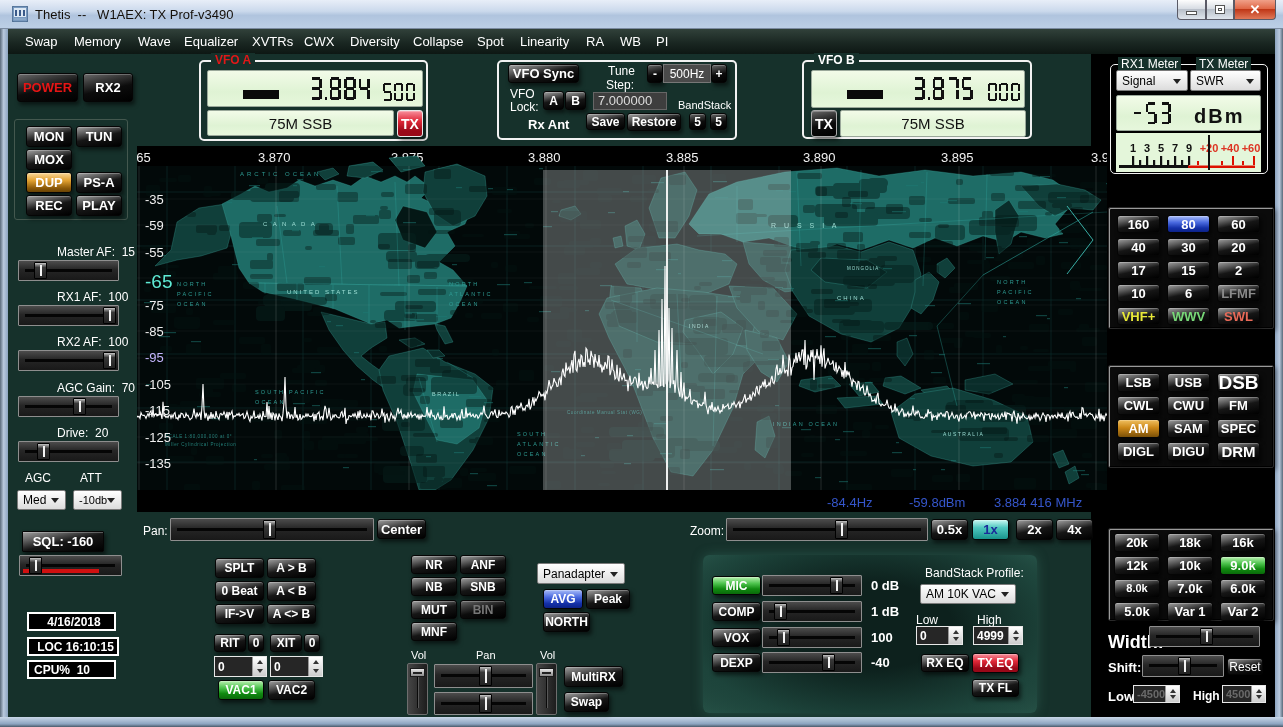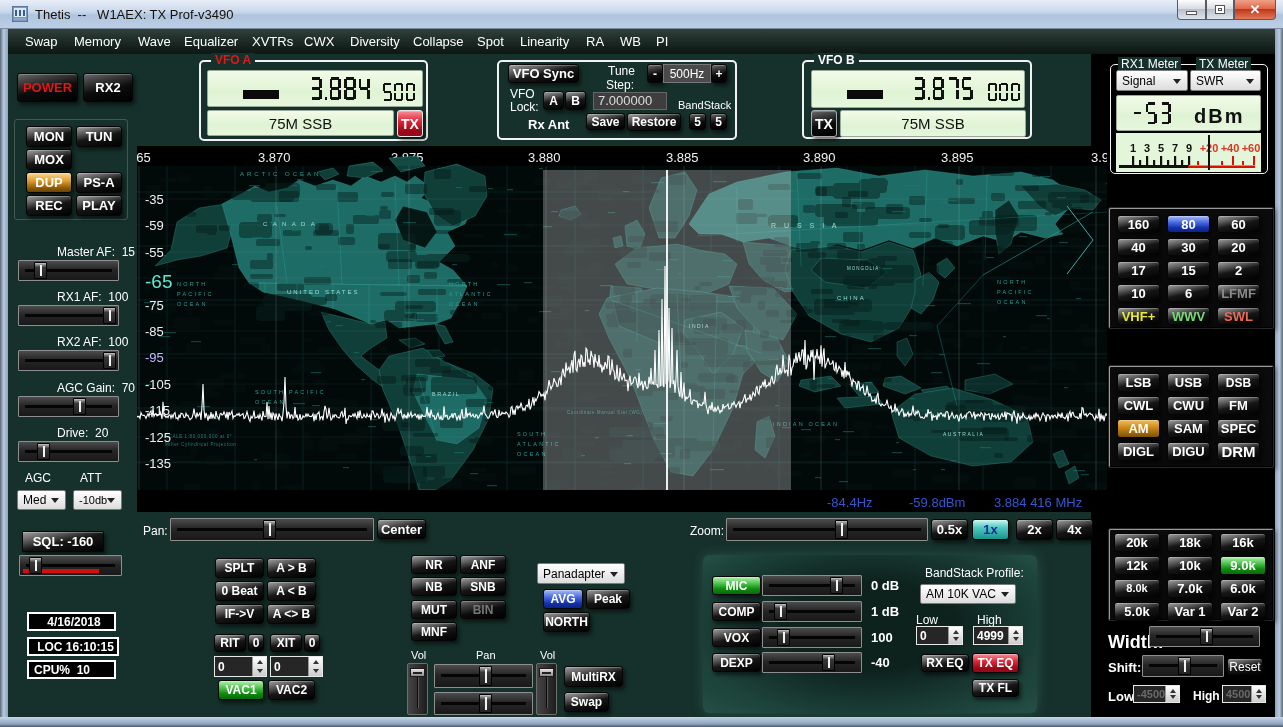--- a/index.html
+++ b/index.html
@@ -1247,21 +1247,21 @@
     <div class="btn " style="left:1217px;top:261px;width:43px;height:18px;font-size:13px">2</div>
     <div class="btn " style="left:1117px;top:284px;width:43px;height:18px;font-size:13px">10</div>
     <div class="btn " style="left:1167px;top:284px;width:43px;height:18px;font-size:13px">6</div>
     <div class="btn " style="left:1217px;top:284px;width:43px;height:18px;color:#8a8a8a;font-size:13px">LFMF</div>
     <div class="btn " style="left:1117px;top:307px;width:43px;height:18px;color:#e8e838;font-size:13px">VHF+</div>
     <div class="btn " style="left:1167px;top:307px;width:43px;height:18px;color:#78d878;font-size:13px">WWV</div>
     <div class="btn " style="left:1217px;top:307px;width:43px;height:18px;color:#e86a58;font-size:13px">SWL</div>
     <div class="rpan" style="left:1108px;top:365px;width:166px;height:103px"></div>
     <div class="btn " style="left:1117px;top:373px;width:43px;height:19px;font-size:13px">LSB</div>
     <div class="btn " style="left:1167px;top:373px;width:43px;height:19px;font-size:13px">USB</div>
-    <div class="btn " style="left:1217px;top:373px;width:43px;height:19px;font-size:12px">DSB</div>
+    <div class="btn " style="left:1217px;top:373px;width:43px;height:19px;font-size:19px">DSB</div>
     <div class="btn " style="left:1117px;top:396px;width:43px;height:19px;font-size:13px">CWL</div>
     <div class="btn " style="left:1167px;top:396px;width:43px;height:19px;font-size:13px">CWU</div>
     <div class="btn " style="left:1217px;top:396px;width:43px;height:19px;font-size:13px">FM</div>
     <div class="btn amb" style="left:1117px;top:419px;width:43px;height:19px;font-size:13px">AM</div>
     <div class="btn " style="left:1167px;top:419px;width:43px;height:19px;font-size:13px">SAM</div>
     <div class="btn " style="left:1217px;top:419px;width:43px;height:19px;font-size:13px">SPEC</div>
     <div class="btn " style="left:1117px;top:442px;width:43px;height:19px;font-size:13px">DIGL</div>
     <div class="btn " style="left:1167px;top:442px;width:43px;height:19px;font-size:13px">DIGU</div>
     <div class="btn " style="left:1217px;top:442px;width:43px;height:19px;font-size:15px">DRM</div>
     <div class="rpan" style="left:1108px;top:528px;width:166px;height:93px"></div>

